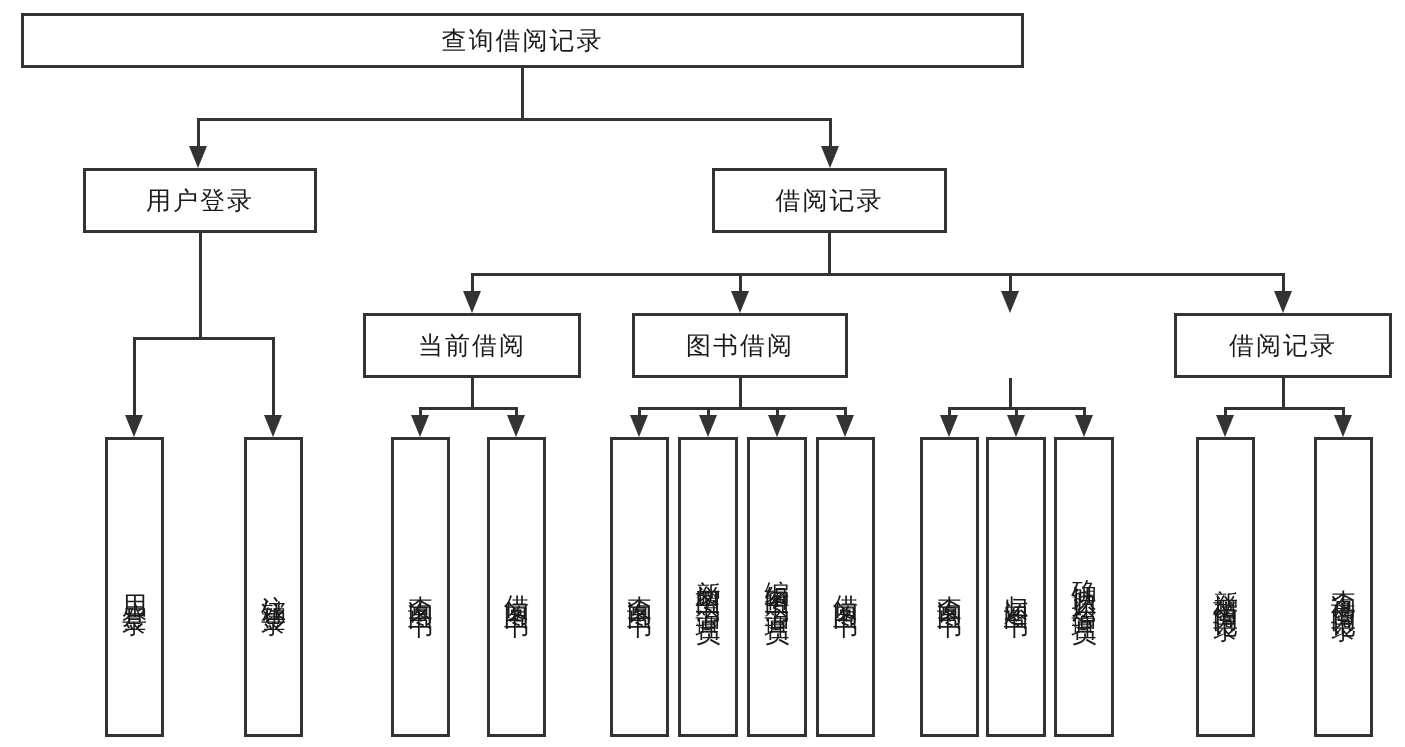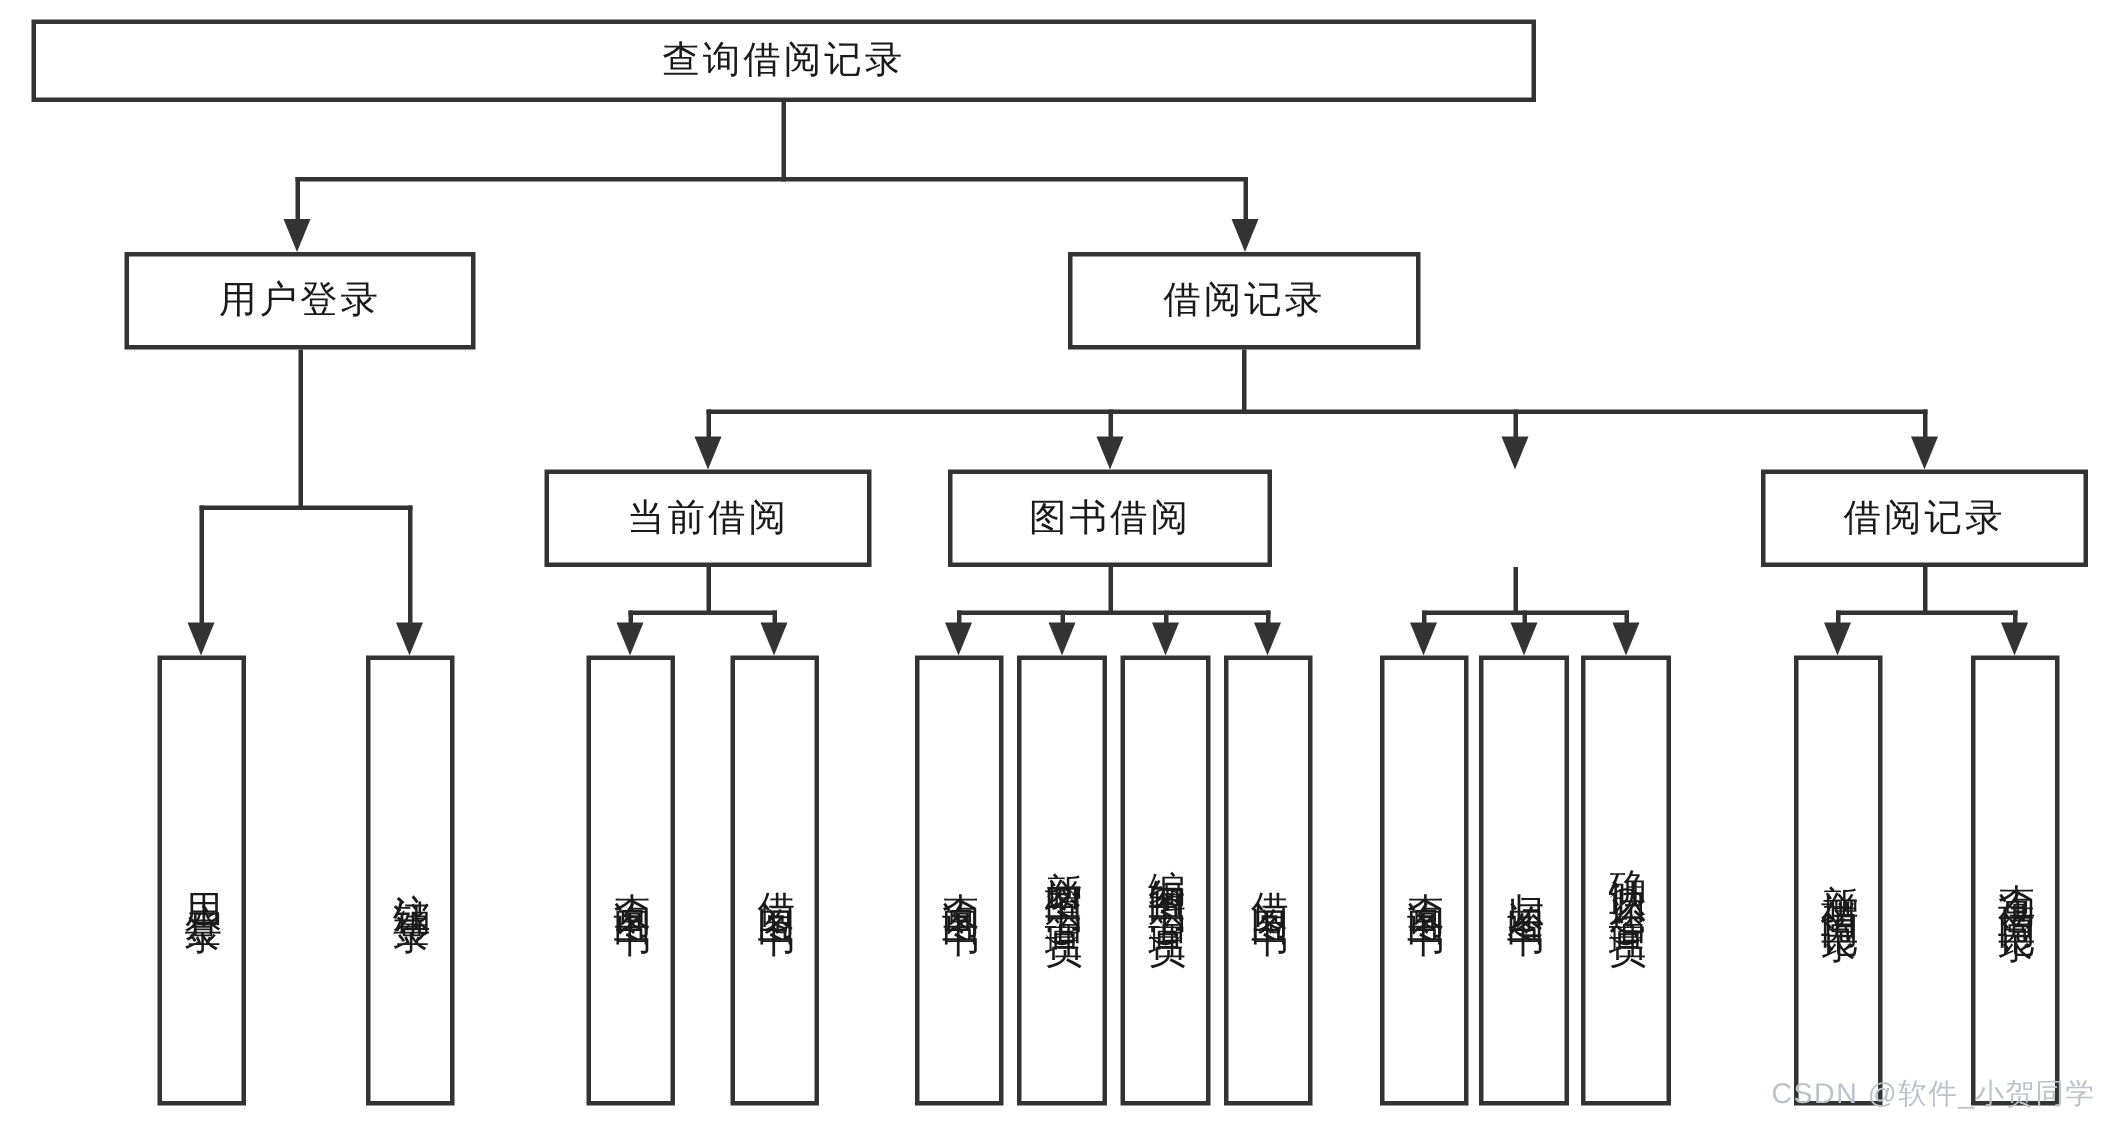--- a/index.html
+++ b/index.html
@@ -57,21 +57,20 @@
     font-size:19px;
     letter-spacing:1px;
     white-space:nowrap;
     z-index:5;
   }
 </style>
 </head>
 <body>
 
 <div id="canvas">
-  <div class="watermark">CSDN @软件_小贺同学</div>
 <div class="node h" style="left: 21px; top: 13px; width: 1003px; height: 55px;">
       <span class="lbl">查询借阅记录</span>
     </div>
     <div class="node h" style="left: 83px; top: 168px; width: 234px; height: 65px;">
       <span class="lbl">用户登录</span>
     </div>
     <div class="node h" style="left: 712px; top: 168px; width: 235px; height: 65px;">
       <span class="lbl">借阅记录</span>
     </div>
     <div class="node h" style="left: 363px; top: 313px; width: 218px; height: 65px;">

